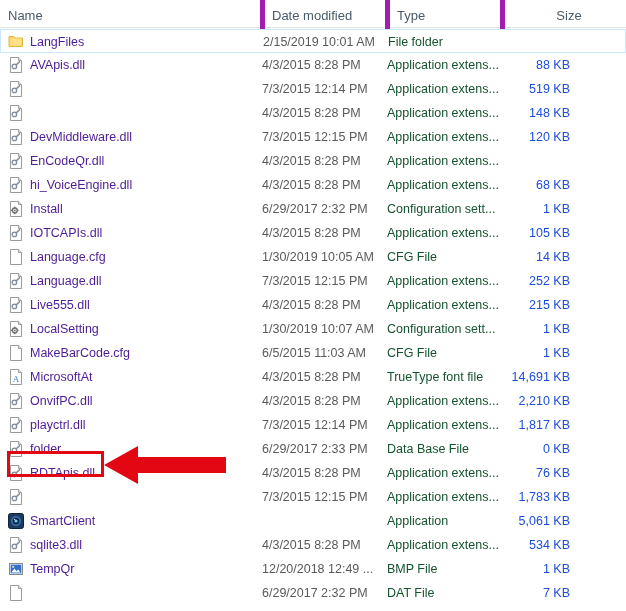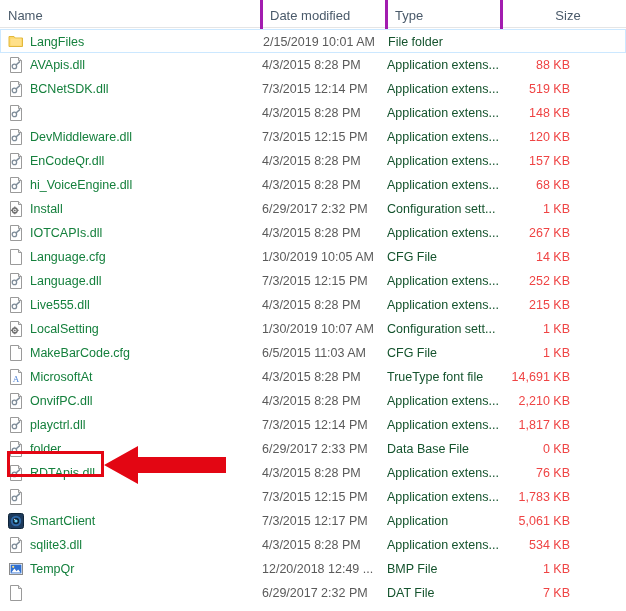--- a/index.html
+++ b/index.html
@@ -50,21 +50,21 @@
     top: 0;
     height: 29px;
     line-height: 32px;
     font-size: 13px;
     color: #4a5a6a;
     padding-left: 8px;
     box-sizing: border-box;
     white-space: nowrap;
     overflow: hidden;
   }
-  .hcell.divider { border-left: 3px solid #a21caf; padding-left: 7px; }
+  .hcell.divider { border-left: 5px solid #a21caf; padding-left: 7px; }
 
   .h-name { left: 0px;   width: 260px; }
   .h-date { left: 260px; width: 125px; }
   .h-type { left: 385px; width: 115px; }
   .h-size { left: 500px; width: 126px; text-align: center; }
 
   
   .rows {
     position: absolute;
     top: 29px;
@@ -90,25 +90,25 @@
     font-size: 12.5px;
     color: #3f3f3f;
     white-space: nowrap;
     overflow: hidden;
     box-sizing: border-box;
   }
   .c-name {
     left: 0px;
     width: 258px;
     padding-left: 30px;
-    color: #15803d;
+    color: #4c1d95;
   }
   .c-date { left: 262px; width: 122px; color: #5a5a5a; }
   .c-type { left: 387px; width: 112px; color: #14532d; }
-  .c-size { left: 500px; width: 70px; text-align: right; color: #ef4444; }
+  .c-size { left: 500px; width: 70px; text-align: right; color: #1d4ed8; }
 
   .row.selected .c-name { padding-left: 29px; }
 
   
   .ficon {
     position: absolute;
     left: 8px;
     top: 4px;
     width: 16px;
     height: 16px;
@@ -184,21 +184,20 @@
       </div>
       <div class="row">
         <span class="ficon">
           <svg width="16" height="16" viewBox="0 0 16 16">
             <path d="M2.5 0.5 L10.5 0.5 L13.5 3.5 L13.5 15.5 L2.5 15.5 Z" fill="#ffffff" stroke="#9a9a9a" stroke-width="1"></path>
             <path d="M10.5 0.5 L10.5 3.5 L13.5 3.5" fill="#e8e8e8" stroke="#9a9a9a" stroke-width="1"></path>
             <circle cx="6.4" cy="9.4" r="2.2" fill="none" stroke="#7e8c99" stroke-width="1.3"></circle>
             <path d="M8 8 L12 4.4" stroke="#7e8c99" stroke-width="1.5"></path>
           </svg>
         </span>
-        <div class="cell c-name">BCNetSDK.dll</div>
         <div class="cell c-date">7/3/2015 12:14 PM</div>
         <div class="cell c-type">Application extens...</div>
         <div class="cell c-size">519 KB</div>
       </div>
       <div class="row">
         <span class="ficon">
           <svg width="16" height="16" viewBox="0 0 16 16">
             <path d="M2.5 0.5 L10.5 0.5 L13.5 3.5 L13.5 15.5 L2.5 15.5 Z" fill="#ffffff" stroke="#9a9a9a" stroke-width="1"></path>
             <path d="M10.5 0.5 L10.5 3.5 L13.5 3.5" fill="#e8e8e8" stroke="#9a9a9a" stroke-width="1"></path>
             <circle cx="6.4" cy="9.4" r="2.2" fill="none" stroke="#7e8c99" stroke-width="1.3"></circle>
@@ -228,21 +227,20 @@
           <svg width="16" height="16" viewBox="0 0 16 16">
             <path d="M2.5 0.5 L10.5 0.5 L13.5 3.5 L13.5 15.5 L2.5 15.5 Z" fill="#ffffff" stroke="#9a9a9a" stroke-width="1"></path>
             <path d="M10.5 0.5 L10.5 3.5 L13.5 3.5" fill="#e8e8e8" stroke="#9a9a9a" stroke-width="1"></path>
             <circle cx="6.4" cy="9.4" r="2.2" fill="none" stroke="#7e8c99" stroke-width="1.3"></circle>
             <path d="M8 8 L12 4.4" stroke="#7e8c99" stroke-width="1.5"></path>
           </svg>
         </span>
         <div class="cell c-name">EnCodeQr.dll</div>
         <div class="cell c-date">4/3/2015 8:28 PM</div>
         <div class="cell c-type">Application extens...</div>
-        <div class="cell c-size">157 KB</div>
       </div>
       <div class="row">
         <span class="ficon">
           <svg width="16" height="16" viewBox="0 0 16 16">
             <path d="M2.5 0.5 L10.5 0.5 L13.5 3.5 L13.5 15.5 L2.5 15.5 Z" fill="#ffffff" stroke="#9a9a9a" stroke-width="1"></path>
             <path d="M10.5 0.5 L10.5 3.5 L13.5 3.5" fill="#e8e8e8" stroke="#9a9a9a" stroke-width="1"></path>
             <circle cx="6.4" cy="9.4" r="2.2" fill="none" stroke="#7e8c99" stroke-width="1.3"></circle>
             <path d="M8 8 L12 4.4" stroke="#7e8c99" stroke-width="1.5"></path>
           </svg>
         </span>
@@ -271,21 +269,21 @@
           <svg width="16" height="16" viewBox="0 0 16 16">
             <path d="M2.5 0.5 L10.5 0.5 L13.5 3.5 L13.5 15.5 L2.5 15.5 Z" fill="#ffffff" stroke="#9a9a9a" stroke-width="1"></path>
             <path d="M10.5 0.5 L10.5 3.5 L13.5 3.5" fill="#e8e8e8" stroke="#9a9a9a" stroke-width="1"></path>
             <circle cx="6.4" cy="9.4" r="2.2" fill="none" stroke="#7e8c99" stroke-width="1.3"></circle>
             <path d="M8 8 L12 4.4" stroke="#7e8c99" stroke-width="1.5"></path>
           </svg>
         </span>
         <div class="cell c-name">IOTCAPIs.dll</div>
         <div class="cell c-date">4/3/2015 8:28 PM</div>
         <div class="cell c-type">Application extens...</div>
-        <div class="cell c-size">267 KB</div>
+        <div class="cell c-size">105 KB</div>
       </div>
       <div class="row">
         <span class="ficon">
           <svg width="16" height="16" viewBox="0 0 16 16">
             <path d="M2.5 0.5 L10.5 0.5 L13.5 3.5 L13.5 15.5 L2.5 15.5 Z" fill="#ffffff" stroke="#9a9a9a" stroke-width="1"></path>
             <path d="M10.5 0.5 L10.5 3.5 L13.5 3.5" fill="#e8e8e8" stroke="#9a9a9a" stroke-width="1"></path>
           </svg>
         </span>
         <div class="cell c-name">Language.cfg</div>
         <div class="cell c-date">1/30/2019 10:05 AM</div>
@@ -433,21 +431,20 @@
         <span class="ficon">
           <svg width="16" height="16" viewBox="0 0 16 16">
             <rect x="0.5" y="0.5" width="15" height="15" rx="2" fill="#1d3a5c" stroke="#0f2438" stroke-width="1"></rect>
             <circle cx="8" cy="8" r="5.2" fill="#2f6aa8"></circle>
             <circle cx="8" cy="8" r="3.2" fill="#0d2438"></circle>
             <circle cx="8" cy="8" r="1.6" fill="#6fd0f5"></circle>
             <circle cx="6.6" cy="6.4" r="0.7" fill="#ffffff" opacity="0.8"></circle>
           </svg>
         </span>
         <div class="cell c-name">SmartClient</div>
-        <div class="cell c-date">7/3/2015 12:17 PM</div>
         <div class="cell c-type">Application</div>
         <div class="cell c-size">5,061 KB</div>
       </div>
       <div class="row">
         <span class="ficon">
           <svg width="16" height="16" viewBox="0 0 16 16">
             <path d="M2.5 0.5 L10.5 0.5 L13.5 3.5 L13.5 15.5 L2.5 15.5 Z" fill="#ffffff" stroke="#9a9a9a" stroke-width="1"></path>
             <path d="M10.5 0.5 L10.5 3.5 L13.5 3.5" fill="#e8e8e8" stroke="#9a9a9a" stroke-width="1"></path>
             <circle cx="6.4" cy="9.4" r="2.2" fill="none" stroke="#7e8c99" stroke-width="1.3"></circle>
             <path d="M8 8 L12 4.4" stroke="#7e8c99" stroke-width="1.5"></path>

